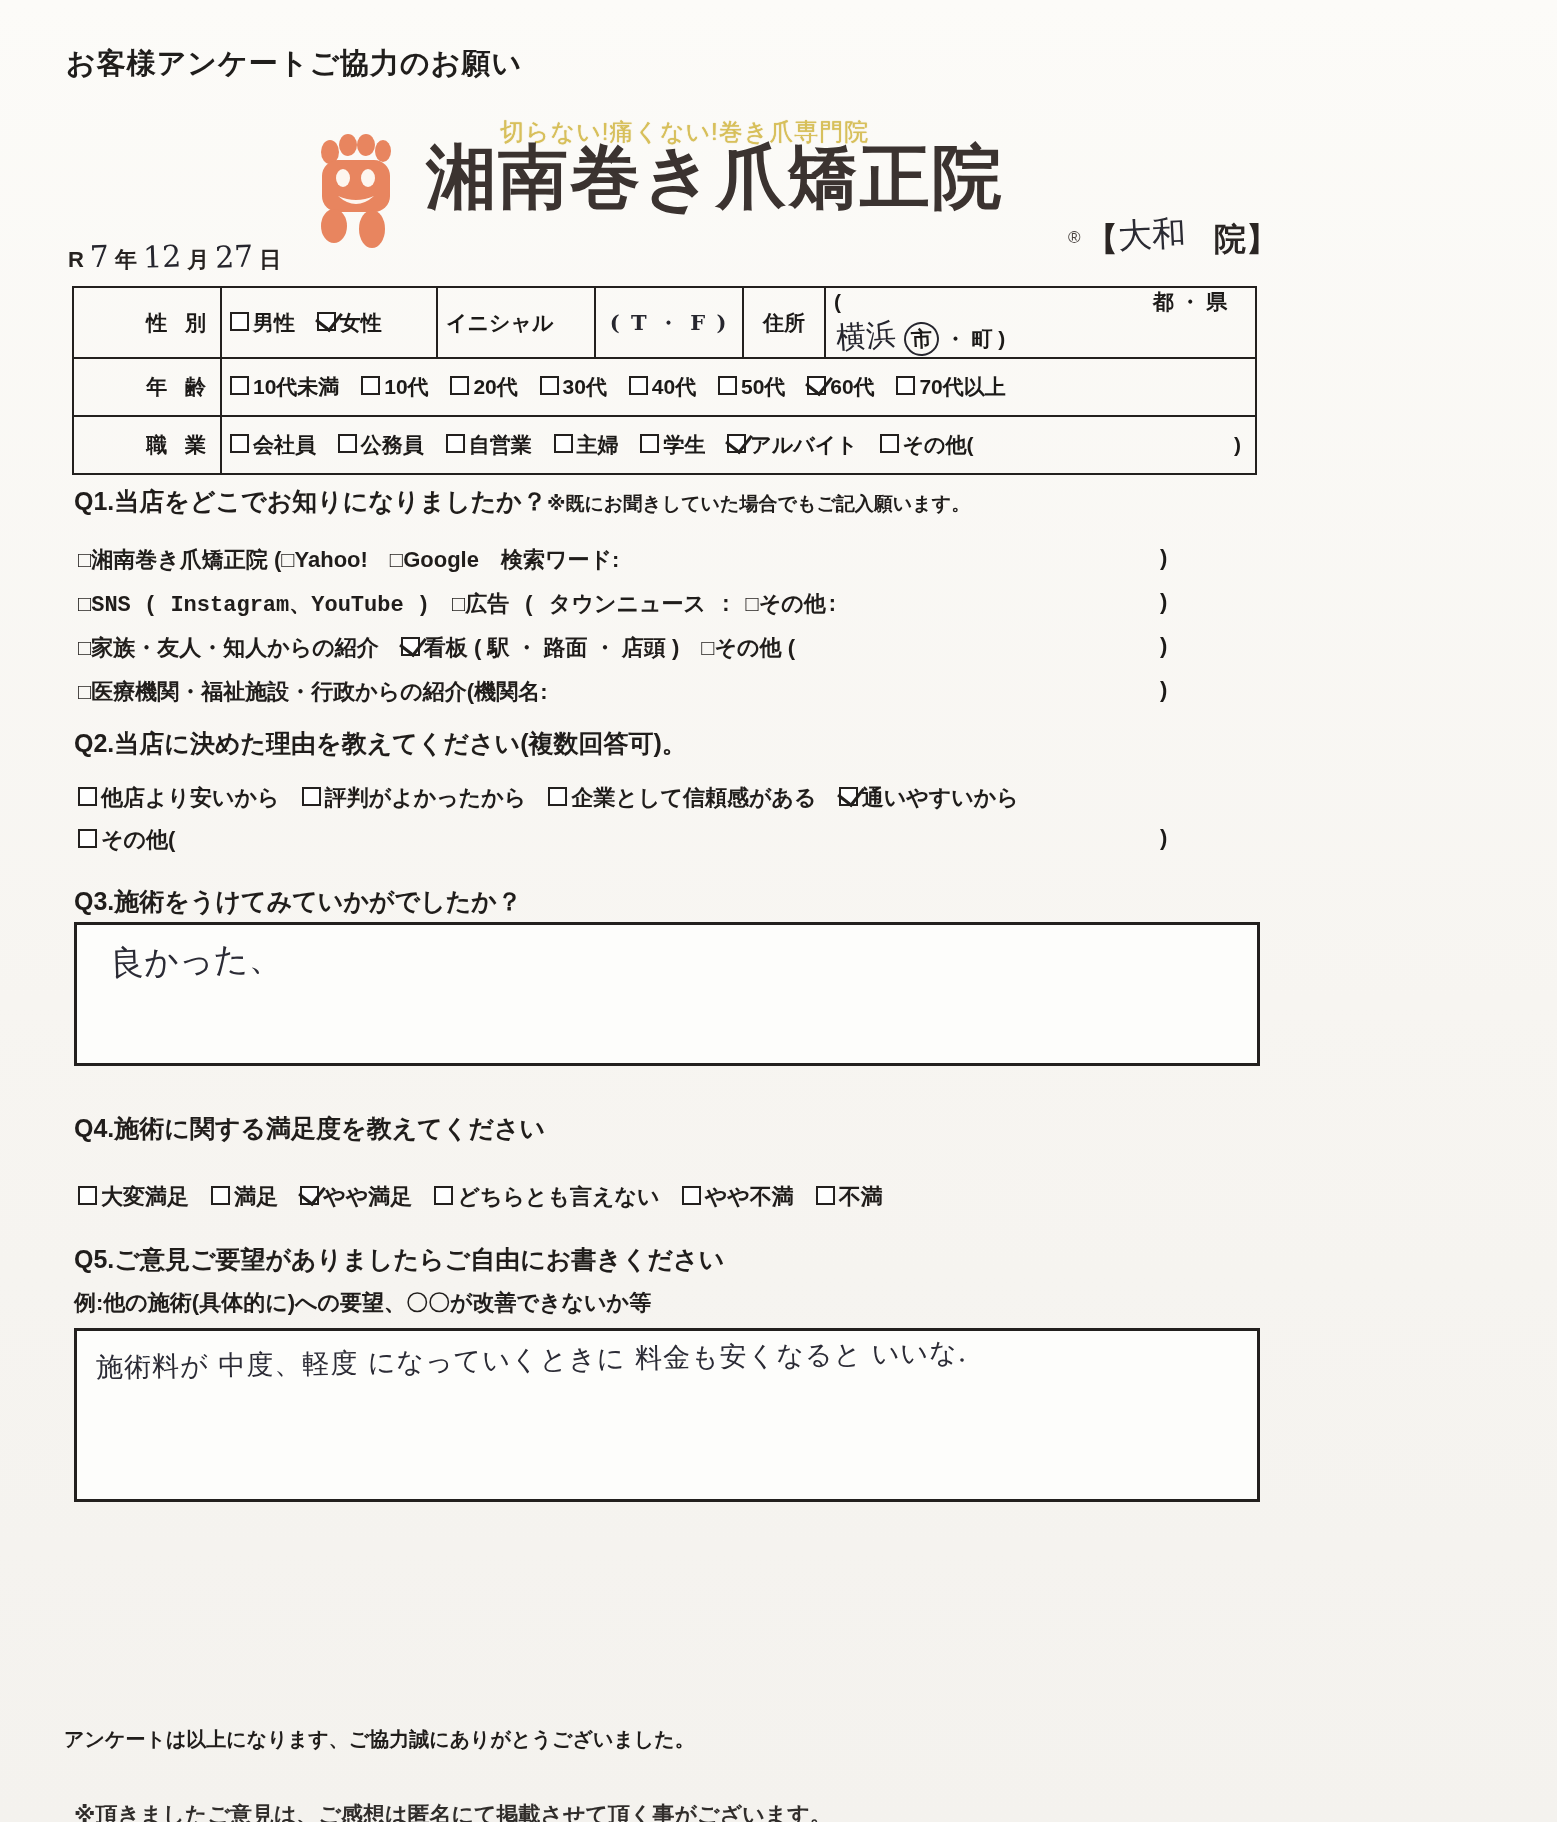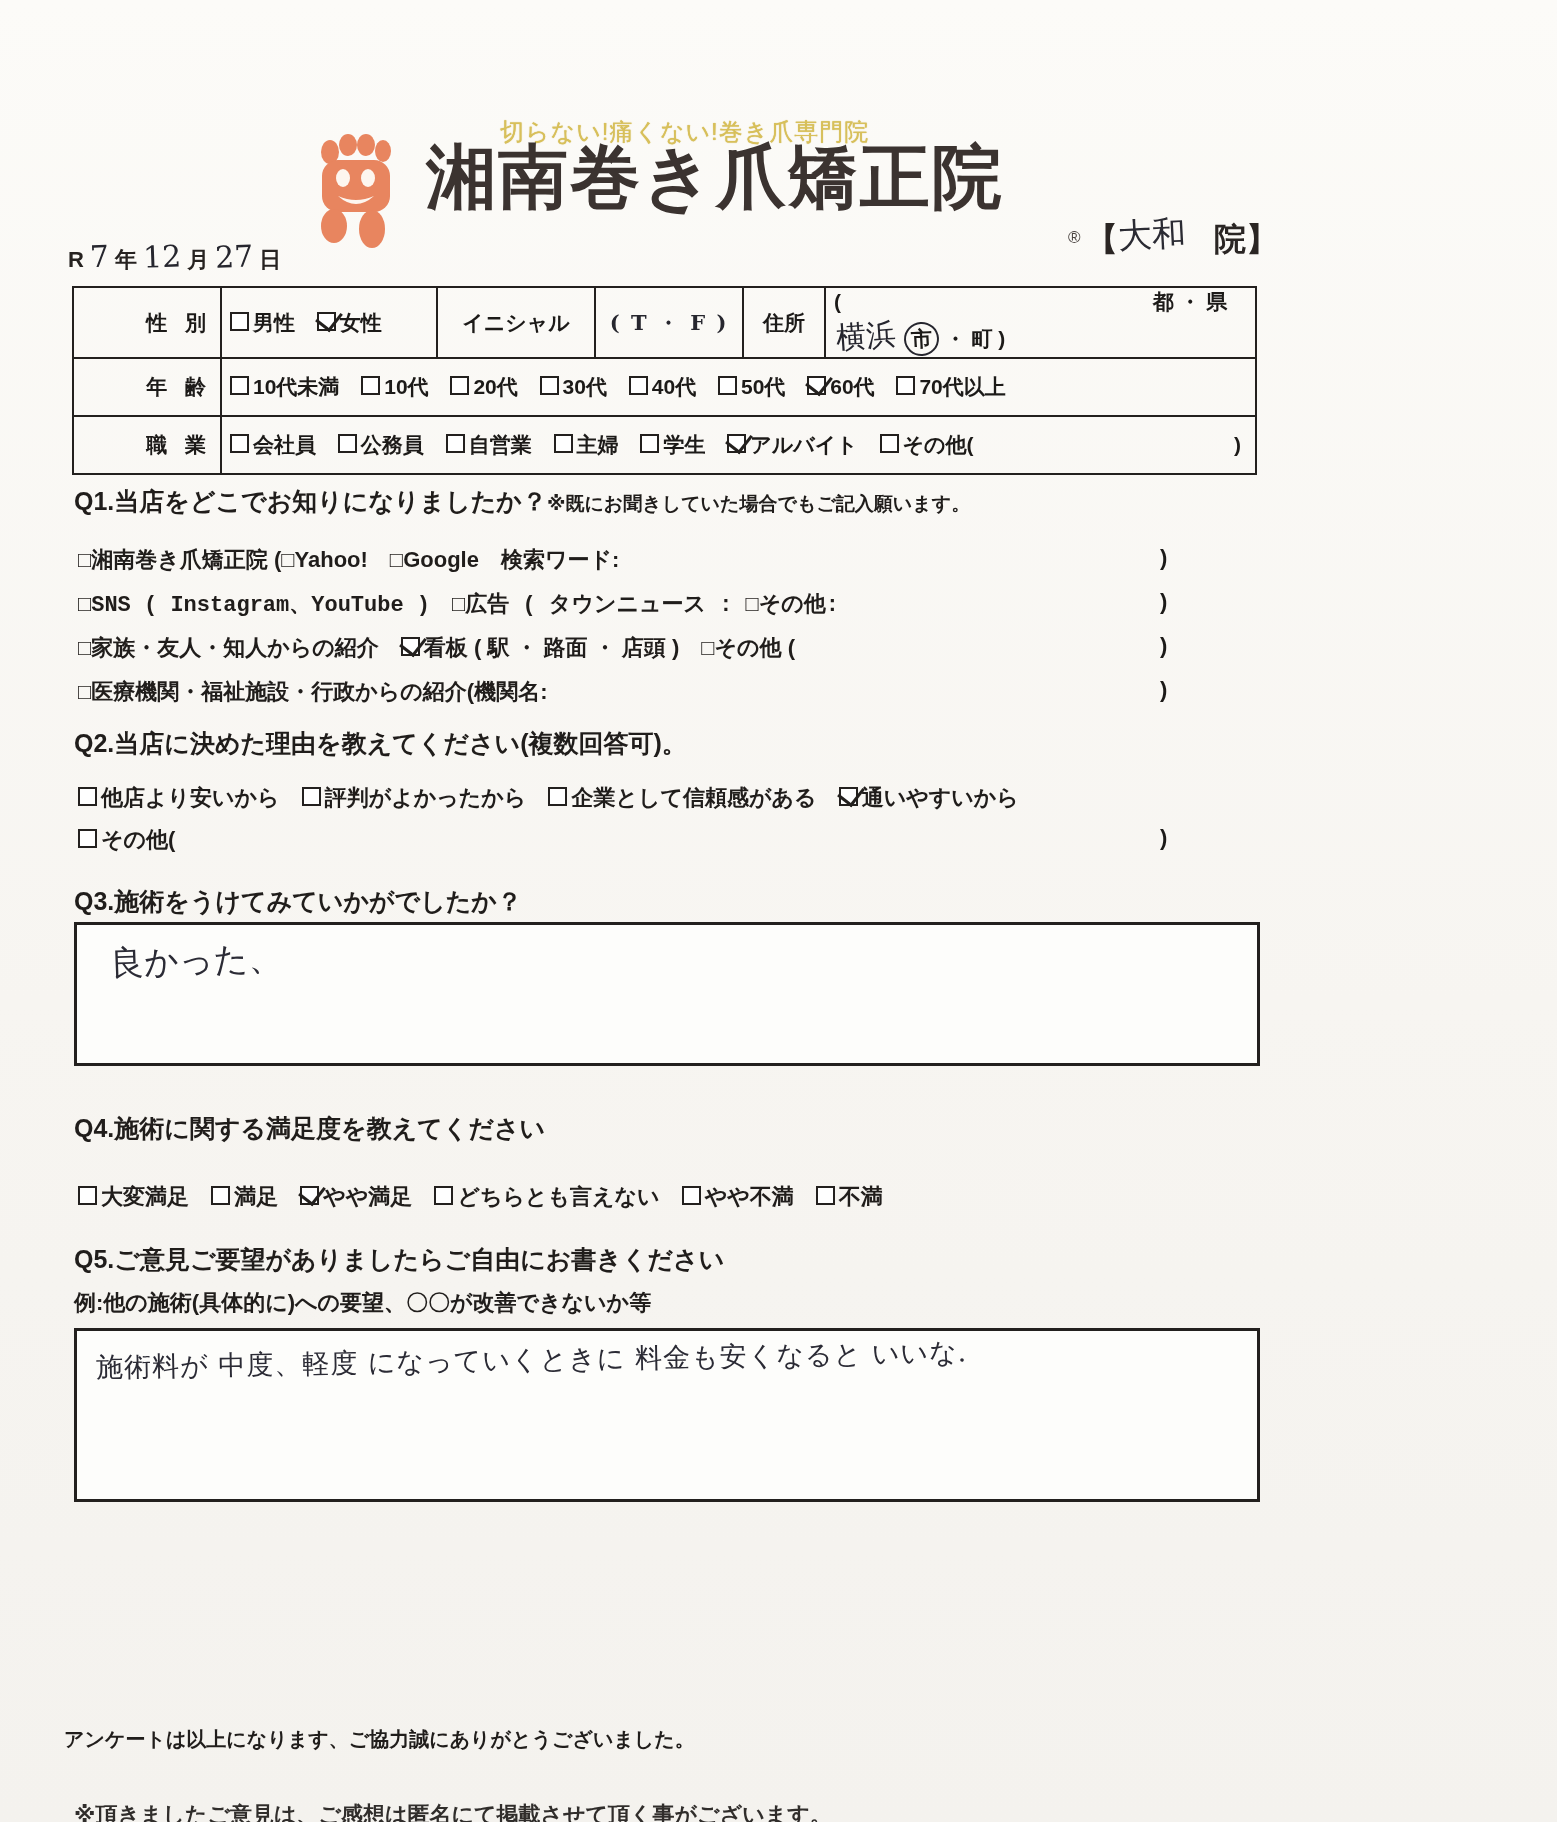--- a/index.html
+++ b/index.html
@@ -137,20 +137,21 @@
     position:absolute;left:74px;top:1800px;
     font-size:22px;font-weight:bold;color:#201d1b;
     opacity:.92;
   }
 </style>
 </head>
 <body>
 
 <div class="page">
 
+  <div class="top-title">お客様アンケートご協力のお願い</div>
 
   <div class="logo-wrap">
     <div class="tagline">切らない!痛くない!巻き爪専門院</div>
     <svg class="mascot" viewBox="0 0 92 120">
       <g fill="#e8855f">
         <ellipse cx="20" cy="18" rx="9" ry="12"></ellipse>
         <ellipse cx="38" cy="11" rx="9" ry="11"></ellipse>
         <ellipse cx="56" cy="11" rx="9" ry="11"></ellipse>
         <ellipse cx="73" cy="17" rx="8" ry="11"></ellipse>
         <rect x="12" y="26" width="68" height="52" rx="16"></rect>
@@ -190,21 +191,21 @@
         <col style="width:82px">
         <col>
       </colgroup>
     <tbody>
         <tr>
       <td class="lbl-cell">性 別</td>
       <td>
         <span class="opt"><span class="cb"></span><span>男性</span></span>
         <span class="opt"><span class="cb chk"></span><span>女性</span></span>
       </td>
-      <td style="text-align:center">イニシャル</td>
+      <td style="text-align:left">イニシャル</td>
       <td style="text-align:center" class="hand init-hand">( T ・ F )</td>
       <td style="text-align:center">住所</td>
       <td>
         <span>(</span>
         <span style="display:inline-block;width:300px"></span>
         <span>都 ・ 県</span>
         <span class="hand addr-hand">横浜</span>
         <span class="circ">市</span>
         <span>・ 町 )</span>
       </td>

